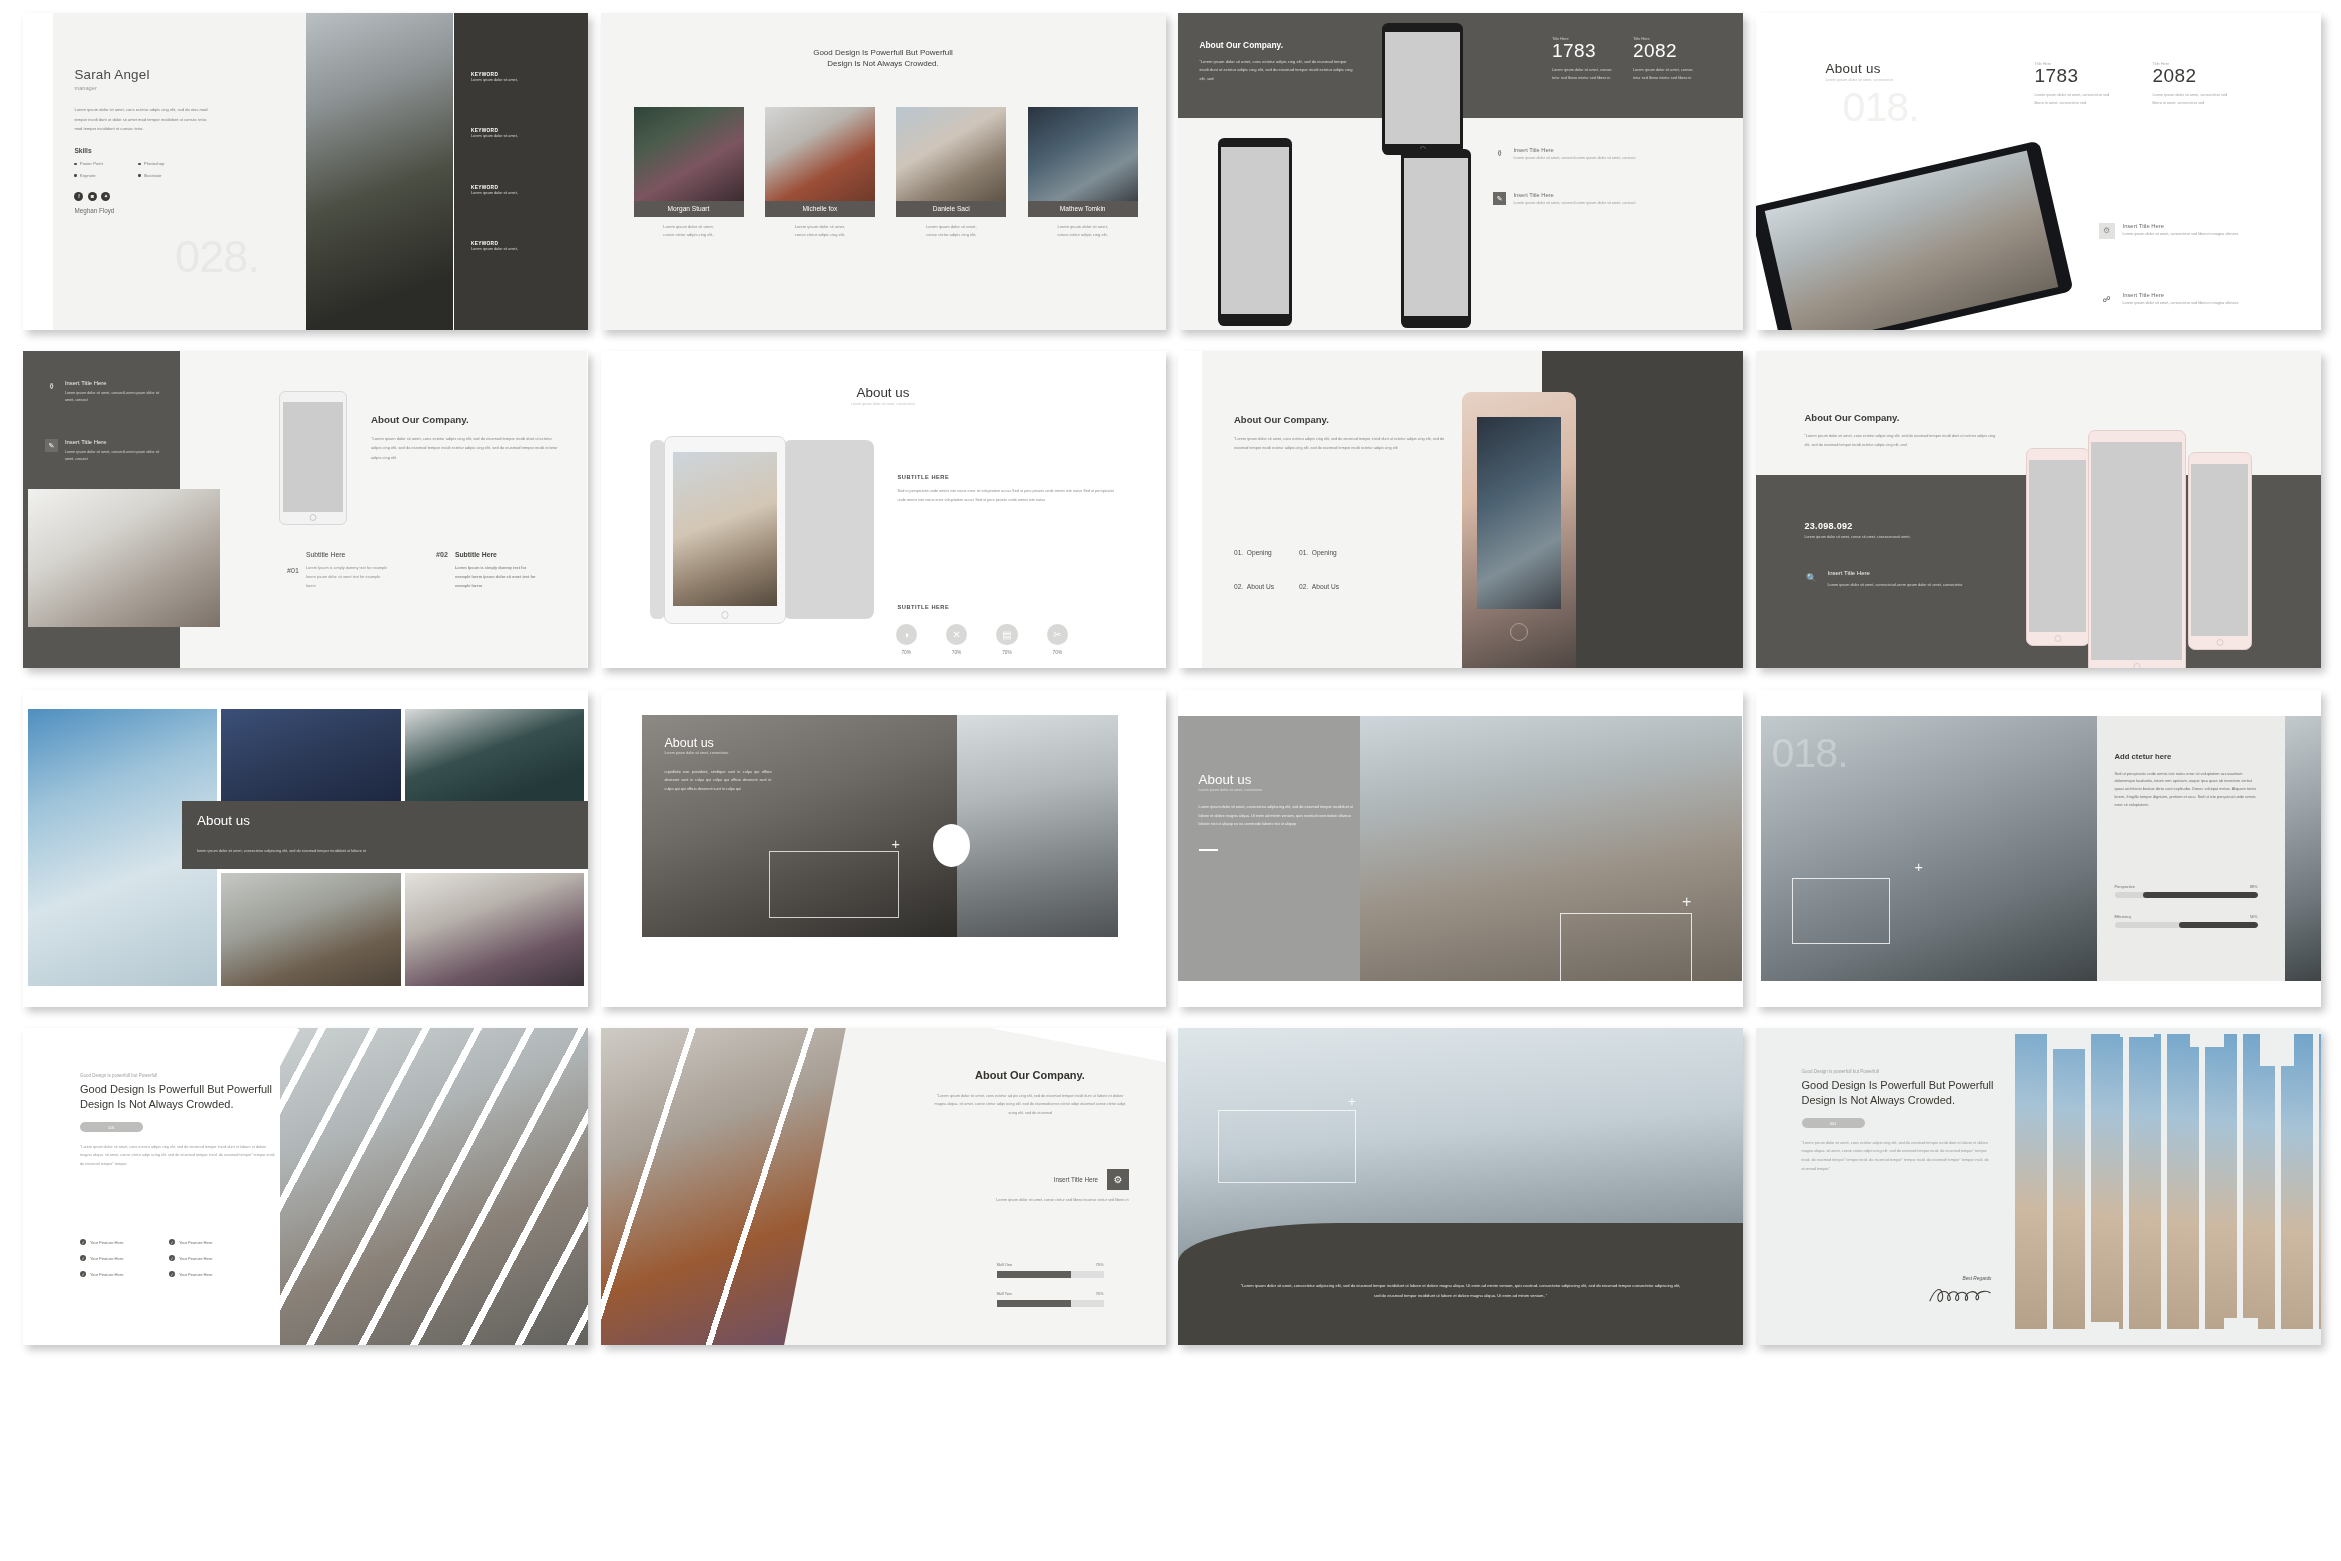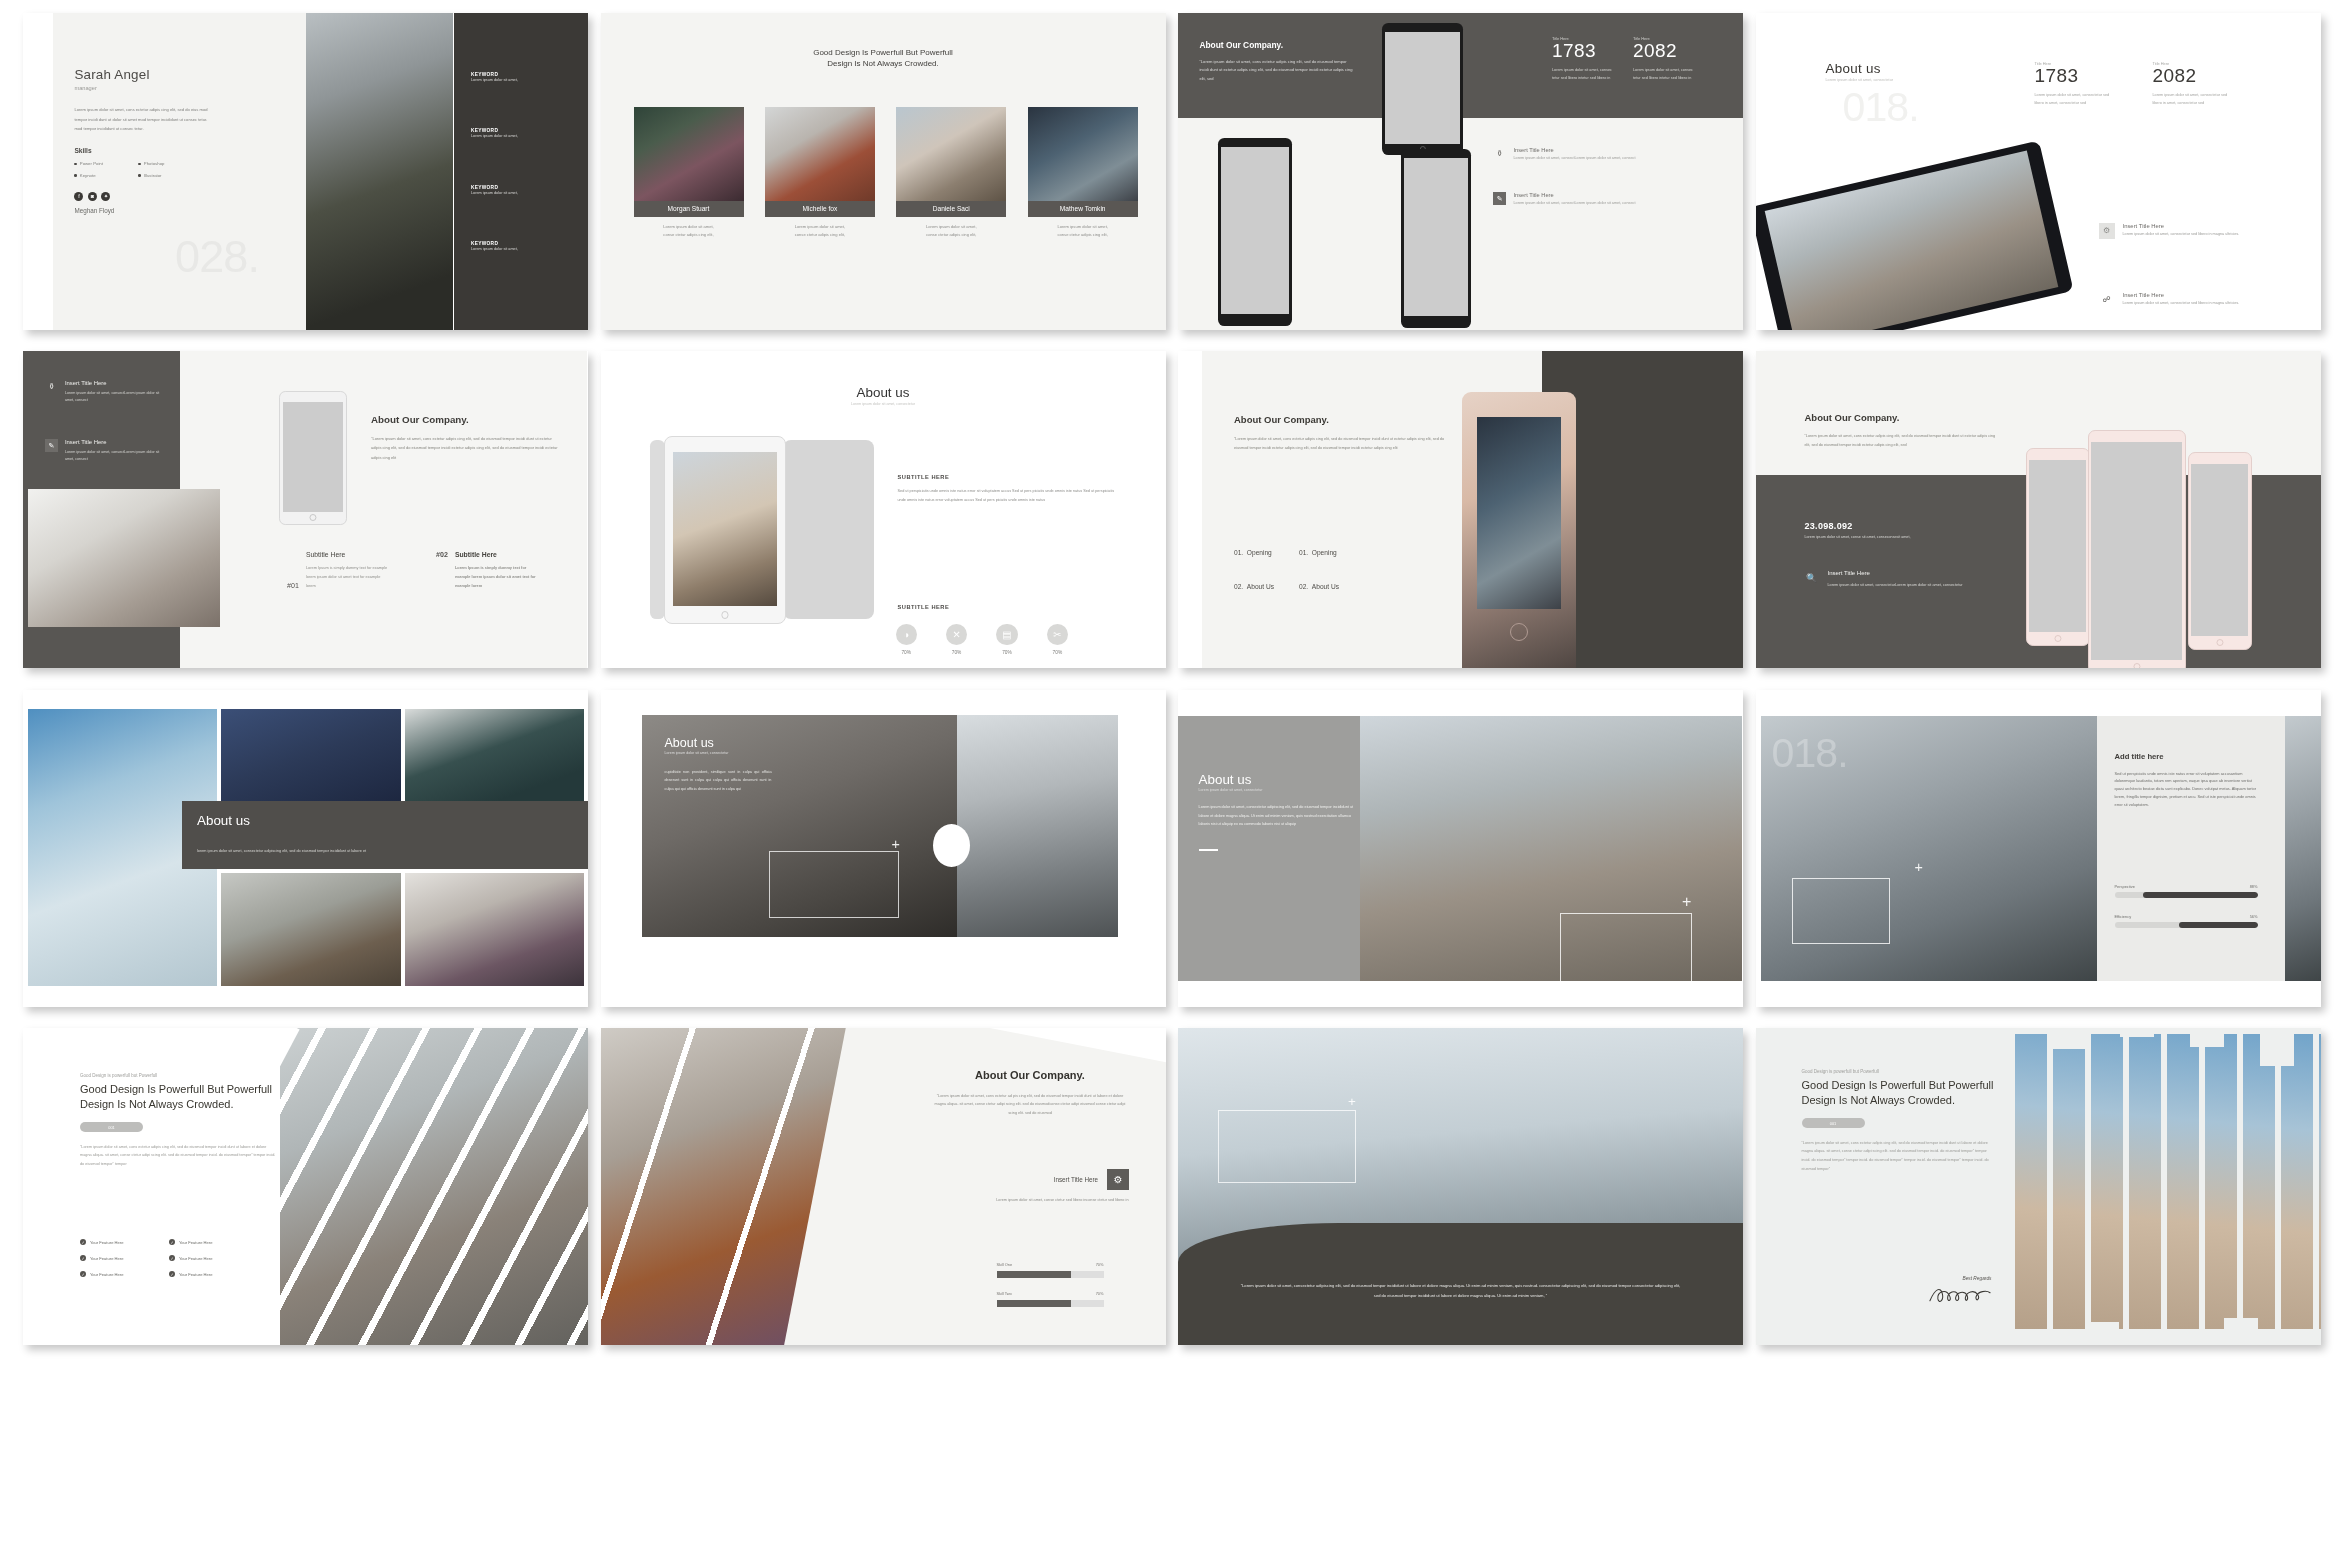--- a/index.html
+++ b/index.html
@@ -371,21 +371,21 @@
     </div>
     <div class="abs ph ph-meeting" style="left:4.5px;top:138px;width:192px;height:138px;"></div>
     <div class="phone-w" style="left:256px;top:40px;width:68px;height:134px;">
       <div class="scr ph ph-jeans"></div>
       <div class="hm"></div>
     </div>
     <div class="abs" style="left:348px;top:63px;">
       <div class="s5-h">About Our Company.</div>
       <div class="s5-p">"Lorem ipsum dolor sit amet, cons ectetur adipis cing elit, sed do eiusmod tempor incidi dunt ut ectetur adipis cing elit, sed do eiusmod tempor incidi ectetur adipis cing elit, sed do eiusmod tempor incidi ectetur adipis cing elit</div>
     </div>
-    <div class="abs" style="left:264px;top:200px;display:flex;gap:7.1px;align-items:flex-end;">
+    <div class="abs" style="left:264px;top:200px;display:flex;gap:7.1px;align-items:center;">
       <div class="num-tag">#01</div>
       <div>
         <div class="sub-h">Subtitle Here</div>
         <div class="sub-p" style="width:85px;">Lorem Ipsum is simply dummy text for example lorem ipsum dolor sit amet text for example lorem</div>
       </div>
     </div>
     <div class="abs" style="left:413px;top:200px;display:flex;gap:7.1px;align-items:baseline;font-weight:bold;">
       <div class="num-tag">#02</div>
       <div>
         <div class="sub-h">Subtitle Here</div>
@@ -529,21 +529,21 @@
     <div class="abs" style="left:382px;top:223px;width:132px;height:100px;border:0.9px solid rgba(255,255,255,.8);"></div>
     <div class="abs" style="left:504px;top:204px;color:rgba(255,255,255,.9);font-size:16px;line-height:1;">+</div>
   </div>
 
   <div class="slide">
     <div class="abs ph ph-fitness" style="left:5.4px;top:26px;width:336px;height:265px;"></div>
     <div class="abs" style="left:16px;top:40px;font-size:41px;color:rgba(255,255,255,.28);letter-spacing:-0.9px;">018.</div>
     <div class="abs ph ph-fitness" style="left:529px;top:26px;width:36px;height:265px;"></div>
     <div class="s12-panel">
       <div class="abs" style="left:18px;top:36px;width:143px;">
-        <div class="s12-h">Add title here</div>
+        <div class="s12-h">Add ctetur here</div>
         <div class="s12-p">Sed ut perspiciatis unde omnis iste natus error sit voluptatem accusantium doloremque laudantiu, totam rem aperiam, eaque ipsa quae ab inventore veritat quasi architecto beatae dicta sunt explicabo. Donec volutpat metus. Aliquam tortor lorem, fringilla tempor dignisim, pretium et arcu. Sed ut iste perspiciati unde omnis error sit voluptatem.</div>
       </div>
       <div class="abs" style="left:18px;top:168px;width:143px;">
         <div style="display:flex;justify-content:space-between;">
           <span class="bar-lab">Perspective</span>
           <span class="bar-lab">88%</span>
         </div>
         <div class="bar-bg">
               <div class="bar-fill" style="width:80%;"></div>
             </div>

